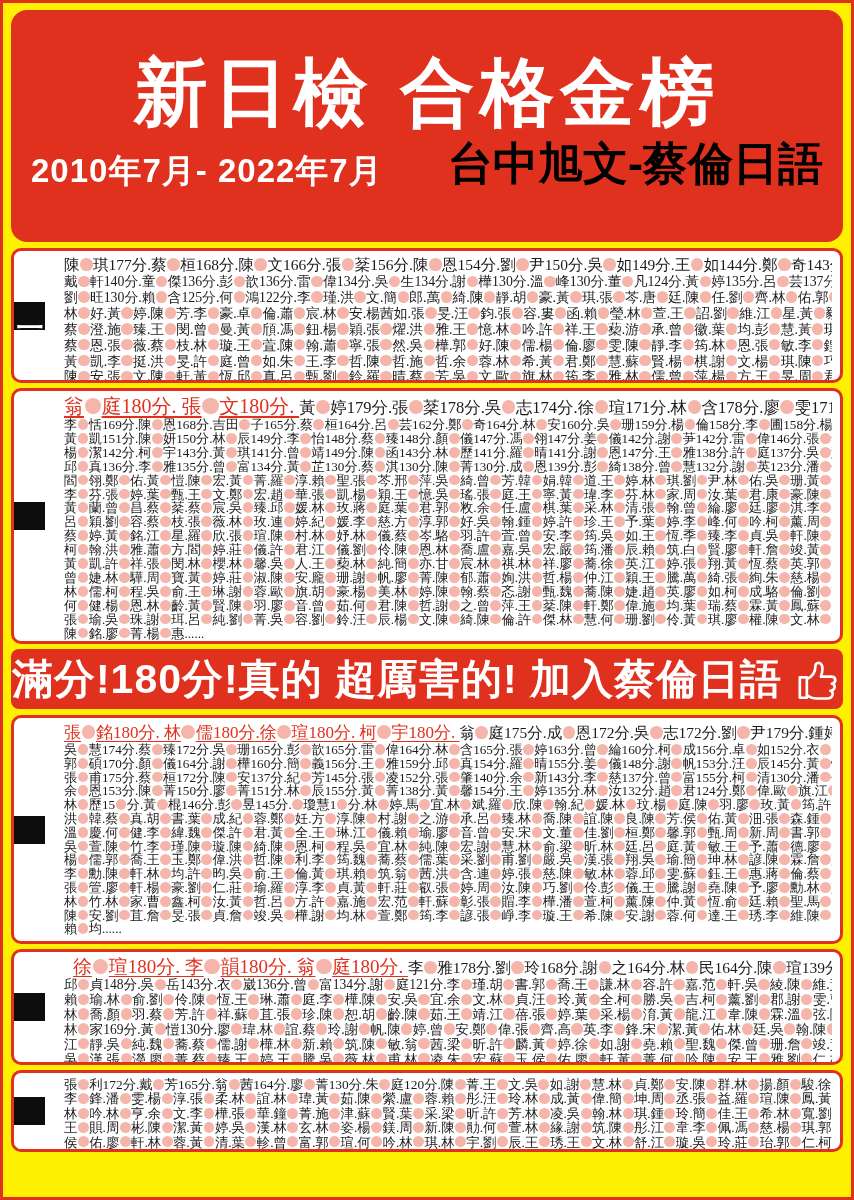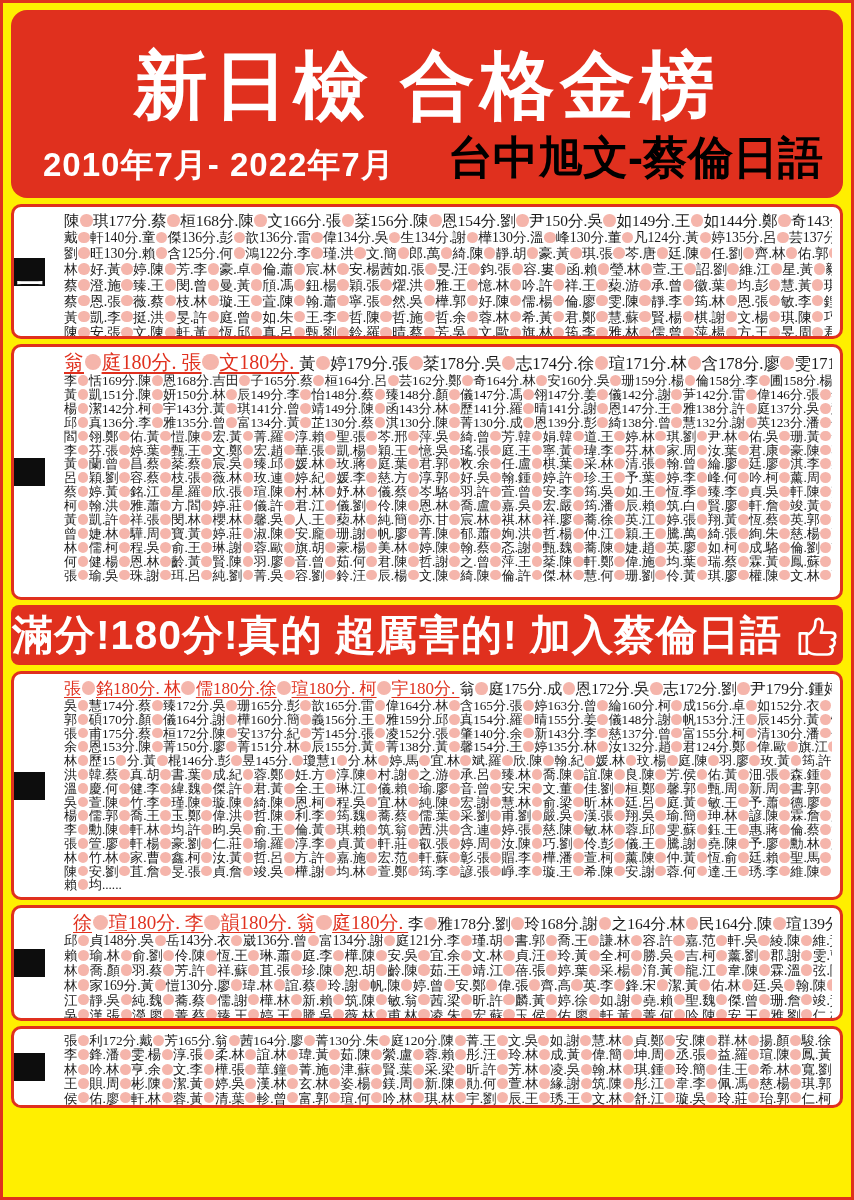--- a/index.html
+++ b/index.html
@@ -13,30 +13,30 @@
     position:relative; width:854px; height:1200px; box-sizing:border-box;
     background:var(--yellow);
     border:3px solid var(--red);
     padding:7px 8px 6px 8px;
     font-family:"Liberation Sans",sans-serif;
     overflow:hidden;
   }
   
   .header{
     background:var(--red); border-radius:16px;
-    height:188px; box-sizing:border-box;
-    display:flex; flex-direction:column; justify-content:flex-end;
+    height:232px; box-sizing:border-box;
+    display:flex; flex-direction:column; justify-content:center;
     padding:4px 18px 10px 18px; margin-bottom:6px;
   }
   .title{
     color:#fff; font-weight:bold; font-size:74px; line-height:1.12;
     text-align:center; letter-spacing:6px; white-space:nowrap;
   }
   .header-row{display:flex; justify-content:space-between; align-items:flex-end; padding:0 2px;}
-  .date{color:#fff; font-size:33px; font-weight:bold; letter-spacing:1px; white-space:nowrap;margin-left:12px;}
+  .date{color:#fff; font-size:33px; font-weight:bold; letter-spacing:1px; white-space:nowrap;}
   .school{color:#000000; font-size:45px; font-weight:bold; white-space:nowrap;}
   
   .level{
     position:relative; background:#fff;
     border:3px solid var(--red); border-radius:10px;
     box-sizing:border-box; margin:0 0 5px 0;
     padding:5px 8px 4px 50px;
     font-family:"Liberation Serif",serif;
     color:var(--ink);
     overflow:hidden;
@@ -114,20 +114,21 @@
         <div class="line">李<span class="dot"></span>芬.張<span class="dot"></span>婷.葉<span class="dot"></span>甄.王<span class="dot"></span>文.鄭<span class="dot"></span>宏.趙<span class="dot"></span>華.張<span class="dot"></span>凱.楊<span class="dot"></span>穎.王<span class="dot"></span>憶.吳<span class="dot"></span>瑤.張<span class="dot"></span>庭.王<span class="dot"></span>寧.黃<span class="dot"></span>瑋.李<span class="dot"></span>芬.林<span class="dot"></span>家.周<span class="dot"></span>汝.葉<span class="dot"></span>君.康<span class="dot"></span>豪.陳<span class="dot"></span>巧.曾瑋.張瀅.劉辰.謝芝.郭雯</div>
         <div class="line">黃<span class="dot"></span>蘭.曾<span class="dot"></span>昌.蔡<span class="dot"></span>棻.蔡<span class="dot"></span>宸.吳<span class="dot"></span>臻.邱<span class="dot"></span>媛.林<span class="dot"></span>玫.蔣<span class="dot"></span>庭.葉<span class="dot"></span>君.郭<span class="dot"></span>敉.余<span class="dot"></span>任.盧<span class="dot"></span>棋.葉<span class="dot"></span>采.林<span class="dot"></span>清.張<span class="dot"></span>翰.曾<span class="dot"></span>綸.廖<span class="dot"></span>廷.廖<span class="dot"></span>淇.李<span class="dot"></span>緁.洪含.林廷.許茙.劉伶.簡錡</div>
         <div class="line">呂<span class="dot"></span>穎.劉<span class="dot"></span>容.蔡<span class="dot"></span>枝.張<span class="dot"></span>薇.林<span class="dot"></span>玫.連<span class="dot"></span>婷.紀<span class="dot"></span>媛.李<span class="dot"></span>慈.方<span class="dot"></span>淳.郭<span class="dot"></span>好.吳<span class="dot"></span>翰.鍾<span class="dot"></span>婷.許<span class="dot"></span>珍.王<span class="dot"></span>予.葉<span class="dot"></span>婷.李<span class="dot"></span>峰.何<span class="dot"></span>吟.柯<span class="dot"></span>薰.周<span class="dot"></span>慶.張婷.郭均.劉均.傅純.廖勳</div>
         <div class="line">蔡<span class="dot"></span>婷.黃<span class="dot"></span>銘.江<span class="dot"></span>星.羅<span class="dot"></span>欣.張<span class="dot"></span>瑄.陳<span class="dot"></span>村.林<span class="dot"></span>妤.林<span class="dot"></span>儀.蔡<span class="dot"></span>岑.駱<span class="dot"></span>羽.許<span class="dot"></span>萓.曾<span class="dot"></span>安.李<span class="dot"></span>筠.吳<span class="dot"></span>如.王<span class="dot"></span>恆.季<span class="dot"></span>臻.李<span class="dot"></span>貞.吳<span class="dot"></span>軒.陳<span class="dot"></span>茹.黃翊.王妤.徐緯.蔡華.廖宇</div>
         <div class="line">柯<span class="dot"></span>翰.洪<span class="dot"></span>雅.蕭<span class="dot"></span>方.閻<span class="dot"></span>婷.莊<span class="dot"></span>儀.許<span class="dot"></span>君.江<span class="dot"></span>儀.劉<span class="dot"></span>伶.陳<span class="dot"></span>恩.林<span class="dot"></span>喬.盧<span class="dot"></span>嘉.吳<span class="dot"></span>宏.嚴<span class="dot"></span>筠.潘<span class="dot"></span>辰.賴<span class="dot"></span>筑.白<span class="dot"></span>賢.廖<span class="dot"></span>軒.詹<span class="dot"></span>竣.黃<span class="dot"></span>齡.戴萍.林叡.董佳.王婷.蕭塘</div>
         <div class="line">黃<span class="dot"></span>凱.許<span class="dot"></span>祥.張<span class="dot"></span>閔.林<span class="dot"></span>櫻.林<span class="dot"></span>馨.吳<span class="dot"></span>人.王<span class="dot"></span>蔾.林<span class="dot"></span>純.簡<span class="dot"></span>亦.甘<span class="dot"></span>宸.林<span class="dot"></span>祺.林<span class="dot"></span>祥.廖<span class="dot"></span>蕎.徐<span class="dot"></span>英.江<span class="dot"></span>婷.張<span class="dot"></span>翔.黃<span class="dot"></span>恆.蔡<span class="dot"></span>英.郭<span class="dot"></span>文.郭廷.王嫻.陳宇.葉瑜.黃沺</div>
         <div class="line">曾<span class="dot"></span>婕.林<span class="dot"></span>驊.周<span class="dot"></span>寶.黃<span class="dot"></span>婷.莊<span class="dot"></span>淑.陳<span class="dot"></span>安.龐<span class="dot"></span>珊.謝<span class="dot"></span>帆.廖<span class="dot"></span>菁.陳<span class="dot"></span>郁.蕭<span class="dot"></span>姰.洪<span class="dot"></span>哲.楊<span class="dot"></span>仲.江<span class="dot"></span>穎.王<span class="dot"></span>騰.萬<span class="dot"></span>綺.張<span class="dot"></span>絢.朱<span class="dot"></span>慈.楊<span class="dot"></span>蘋.衣葳.王葟.何祐.郭維.陳妤</div>
         <div class="line">林<span class="dot"></span>儒.柯<span class="dot"></span>程.吳<span class="dot"></span>俞.王<span class="dot"></span>琳.謝<span class="dot"></span>蓉.歐<span class="dot"></span>旗.胡<span class="dot"></span>豪.楊<span class="dot"></span>美.林<span class="dot"></span>婷.陳<span class="dot"></span>翰.蔡<span class="dot"></span>忞.謝<span class="dot"></span>甄.魏<span class="dot"></span>蕎.陳<span class="dot"></span>婕.趙<span class="dot"></span>英.廖<span class="dot"></span>如.柯<span class="dot"></span>成.駱<span class="dot"></span>倫.劉<span class="dot"></span>甫.謝慧.鄭慧.廖馨.何梅.詹湢</div>
         <div class="line">何<span class="dot"></span>健.楊<span class="dot"></span>恩.林<span class="dot"></span>齡.黃<span class="dot"></span>賢.陳<span class="dot"></span>羽.廖<span class="dot"></span>音.曾<span class="dot"></span>茹.何<span class="dot"></span>君.陳<span class="dot"></span>哲.謝<span class="dot"></span>之.曾<span class="dot"></span>萍.王<span class="dot"></span>棻.陳<span class="dot"></span>軒.鄭<span class="dot"></span>偉.施<span class="dot"></span>均.葉<span class="dot"></span>瑞.蔡<span class="dot"></span>霖.黃<span class="dot"></span>鳳.蘇<span class="dot"></span>賢.簡紳.林均.劉馥.林君.江蓓</div>
         <div class="line">張<span class="dot"></span>瑜.吳<span class="dot"></span>珠.謝<span class="dot"></span>珥.呂<span class="dot"></span>純.劉<span class="dot"></span>菁.吳<span class="dot"></span>容.劉<span class="dot"></span>鈴.汪<span class="dot"></span>辰.楊<span class="dot"></span>文.陳<span class="dot"></span>綺.陳<span class="dot"></span>倫.許<span class="dot"></span>傑.林<span class="dot"></span>慧.何<span class="dot"></span>珊.劉<span class="dot"></span>伶.黃<span class="dot"></span>琪.廖<span class="dot"></span>權.陳<span class="dot"></span>文.林<span class="dot"></span>萱.李綺.蕭寧.江怡.王俐.陳旻</div>
+        <div class="line">陳<span class="dot"></span>銘.廖<span class="dot"></span>菁.楊<span class="dot"></span>惠......</div>
       </div>
   </section>
 
   <div class="banner banner-1">
     <span class="banner-text">滿分!180分!真的 超厲害的! 加入蔡倫日語</span>
     <svg class="thumb" viewBox="0 0 64 64" width="50" height="50">
       <path d="M10 30 h9 v26 h-9 z M19 52 c4 4 8 5 13 5 h13 c8 0 9-9 4-10 c6 0 8-8 2-9 c6-1 6-9-1-9 h-13 c2-6 3-11 1-15 c-2-4-8-3-8 1 c0 8-4 14-11 17" fill="none" stroke="#ffffff" stroke-width="3.4" stroke-linejoin="round" stroke-linecap="round"></path>
     </svg>
   </div>
 

